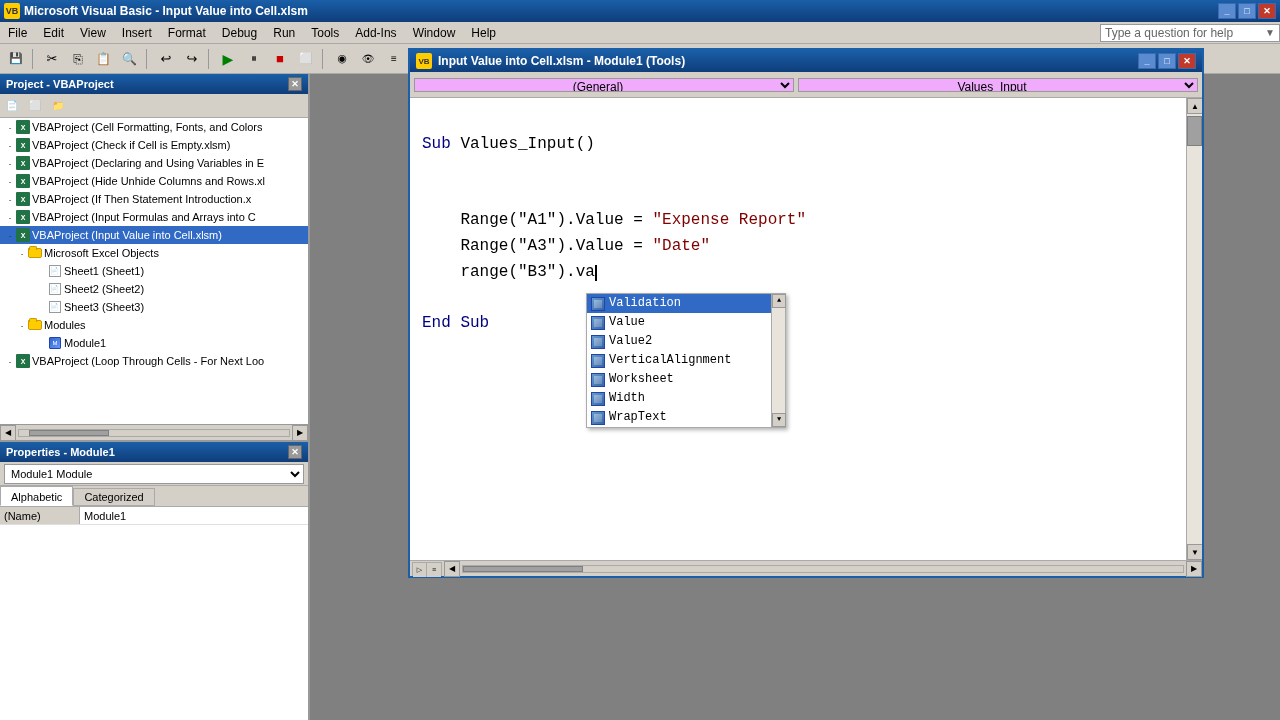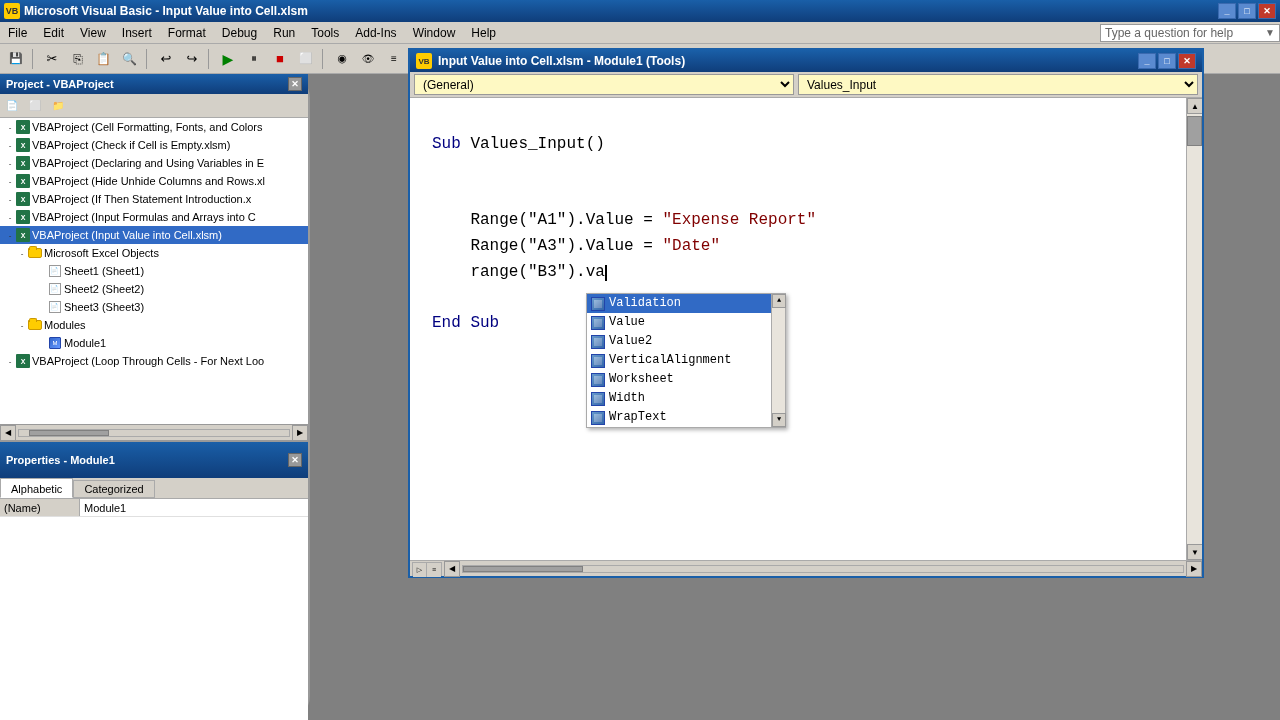--- a/index.html
+++ b/index.html
@@ -105,21 +105,20 @@
       height: calc(720px - 74px);
     }
 
     
     .left-panel {
       width: 310px;
       display: flex;
       flex-direction: column;
       background: #d4d0c8;
       border-right: 2px solid #999;
-      border-radius: 24px;
     }
 
     
     .panel-header {
       background: linear-gradient(to bottom, #1a5fa8, #0f3d7a);
       color: white;
       height: 20px;
       display: flex;
       align-items: center;
       padding: 0 6px;
@@ -252,21 +251,21 @@
     
     .props-panel {
       height: 280px;
       display: flex;
       flex-direction: column;
       border-top: 2px solid #999;
     }
     .props-title-bar {
       background: linear-gradient(to bottom, #1a5fa8, #0f3d7a);
       color: white;
-      height: 36px;
+      height: 20px;
       display: flex; align-items: center;
       padding: 8px 6px;
       font-size: 11px; font-weight: bold;
     }
     .props-object-row {
       background: #d4d0c8;
       height: 24px;
       display: flex; align-items: center;
       padding: 0 4px;
       border-bottom: 1px solid #aaa;
@@ -367,25 +366,26 @@
     }
     .code-selector-row {
       background: #d4d0c8;
       height: 26px;
       display: flex; align-items: center;
       padding: 2px 4px;
       border-bottom: 1px solid #aaa;
       gap: 4px;
     }
     .code-selector {
-      height: 21px;
+      height: 14px;
       font-size: 12px;
-      background: #fef9c3;
+      background: #f0abfc;
       border: 1px solid #999;
       padding: 0 4px;
+      text-align: center;
     }
     .code-selector.left { width: 380px; }
     .code-selector.right { flex: 1; }
 
     
     .code-editor-wrap {
       flex: 1;
       display: flex;
       position: relative;
       overflow: hidden;
@@ -396,21 +396,20 @@
       padding: 8px 12px;
       font-family: 'Courier New', monospace;
       font-size: 16px;
       line-height: 1.6;
       overflow: auto;
       position: relative;
     }
     .code-line {
       white-space: pre;
       color: #000080;
-      margin-left: 10px;
     }
     .code-line .kw { color: #000080; font-weight: normal; }
     .code-line .str { color: #800000; }
     .code-line .normal { color: #000000; }
     .cursor-blink {
       display: inline-block;
       width: 2px; height: 16px;
       background: #000;
       vertical-align: text-bottom;
       margin-left: 0;
@@ -726,20 +725,25 @@
           <div class="h-scroll-thumb"></div>
         </div>
         <div class="h-scroll-btn">▶</div>
       </div>
     </div>
 
     <div class="props-panel">
       <div class="props-title-bar">
         <span>Properties - Module1</span>
         <div class="panel-close">✕</div>
+      </div>
+      <div class="props-object-row">
+        <select class="props-object-select">
+          <option>Module1  Module</option>
+        </select>
       </div>
       <div class="props-tabs">
         <div class="props-tab active">Alphabetic</div>
         <div class="props-tab">Categorized</div>
       </div>
       <div class="props-grid">
         <div class="props-row">
           <div class="props-key">(Name)</div>
           <div class="props-val">Module1</div>
         </div>

